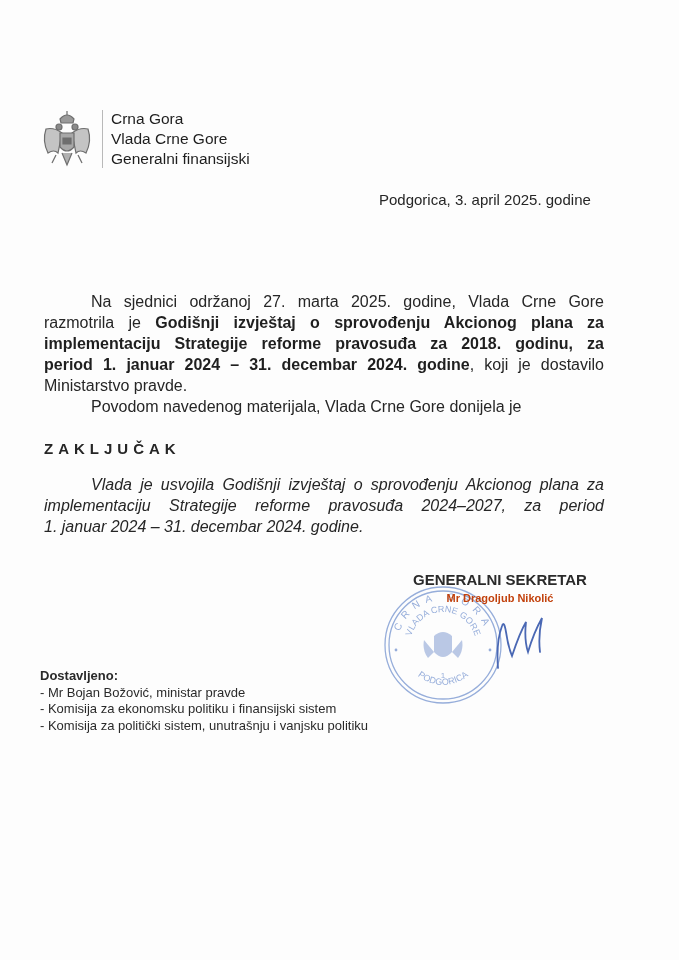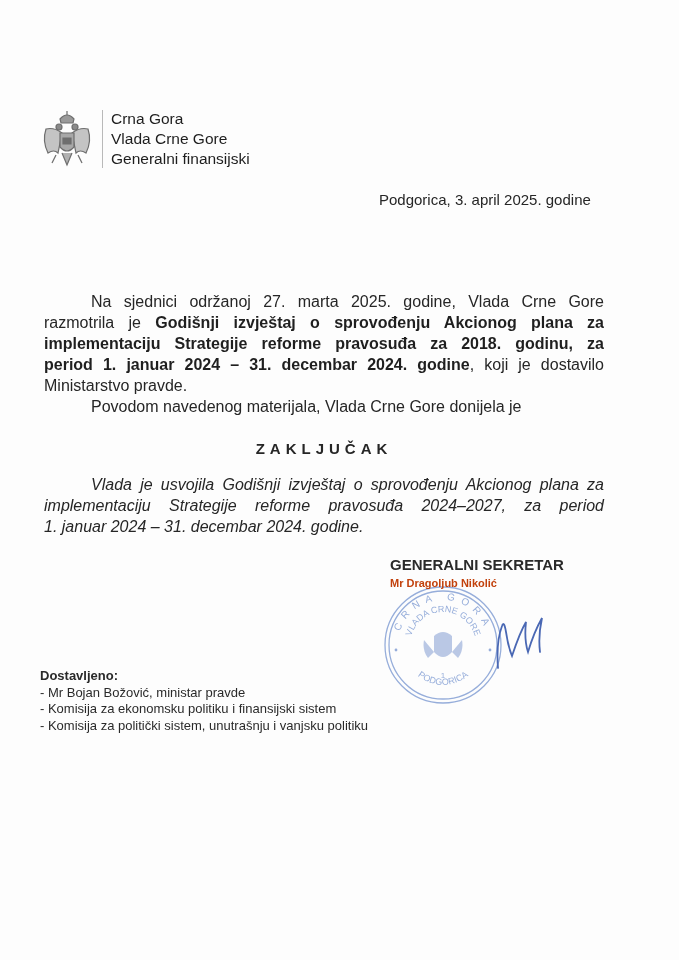--- a/index.html
+++ b/index.html
@@ -26,27 +26,27 @@
     .ref-date { position: absolute; left: 335px; top: 1px; }
 
     
     .body-block { position: absolute; left: 44px; width: 560px; font-size: 16px; line-height: 21px; text-align: justify; }
     .para1 { top: 291px; }
     .para1 .line { display: block; text-align: justify; text-align-last: justify; white-space: nowrap; }
     .para1 .line.last { text-align-last: left; }
     .indent { padding-left: 47px; }
     b { font-weight: bold; color: #1f1f1f; }
     .para2 { top: 396px; }
-    .conclusion-title { position: absolute; left: 44px; top: 440px; width: 560px; text-align: center; font-weight: bold; font-size: 15px; letter-spacing: 5px; }
+    .conclusion-title { position: absolute; left: 44px; top: 440px; width: 560px; font-weight: bold; font-size: 15px; letter-spacing: 5px; }
     .para3 { top: 474px; }
     .para3 .line { display: block; text-align: justify; text-align-last: justify; white-space: nowrap; font-style: italic; }
     .para3 .line.last { text-align-last: left; }
 
     
-    .signature { position: absolute; left: 390px; top: 555px; width: 220px; text-align: left; }
+    .signature { position: absolute; left: 390px; top: 570px; width: 220px; text-align: center; }
     .sig-title { font-weight: bold; font-size: 15px; line-height: 19px; color: #2a2a2a; }
     .sig-name { font-weight: bold; font-size: 11px; line-height: 19px; color: #c2410c; }
     .stamp { position: absolute; left: 378px; top: 580px; width: 130px; height: 130px; }
     .signature-scribble { position: absolute; left: 490px; top: 612px; width: 60px; height: 60px; }
 
     
     .distribution { position: absolute; left: 40px; top: 668px; font-size: 13px; line-height: 16.5px; color: #2a2a2a; }
     .dist-title { font-weight: bold; font-size: 13px; }
     .dist-item { display: block; }
   </style>

